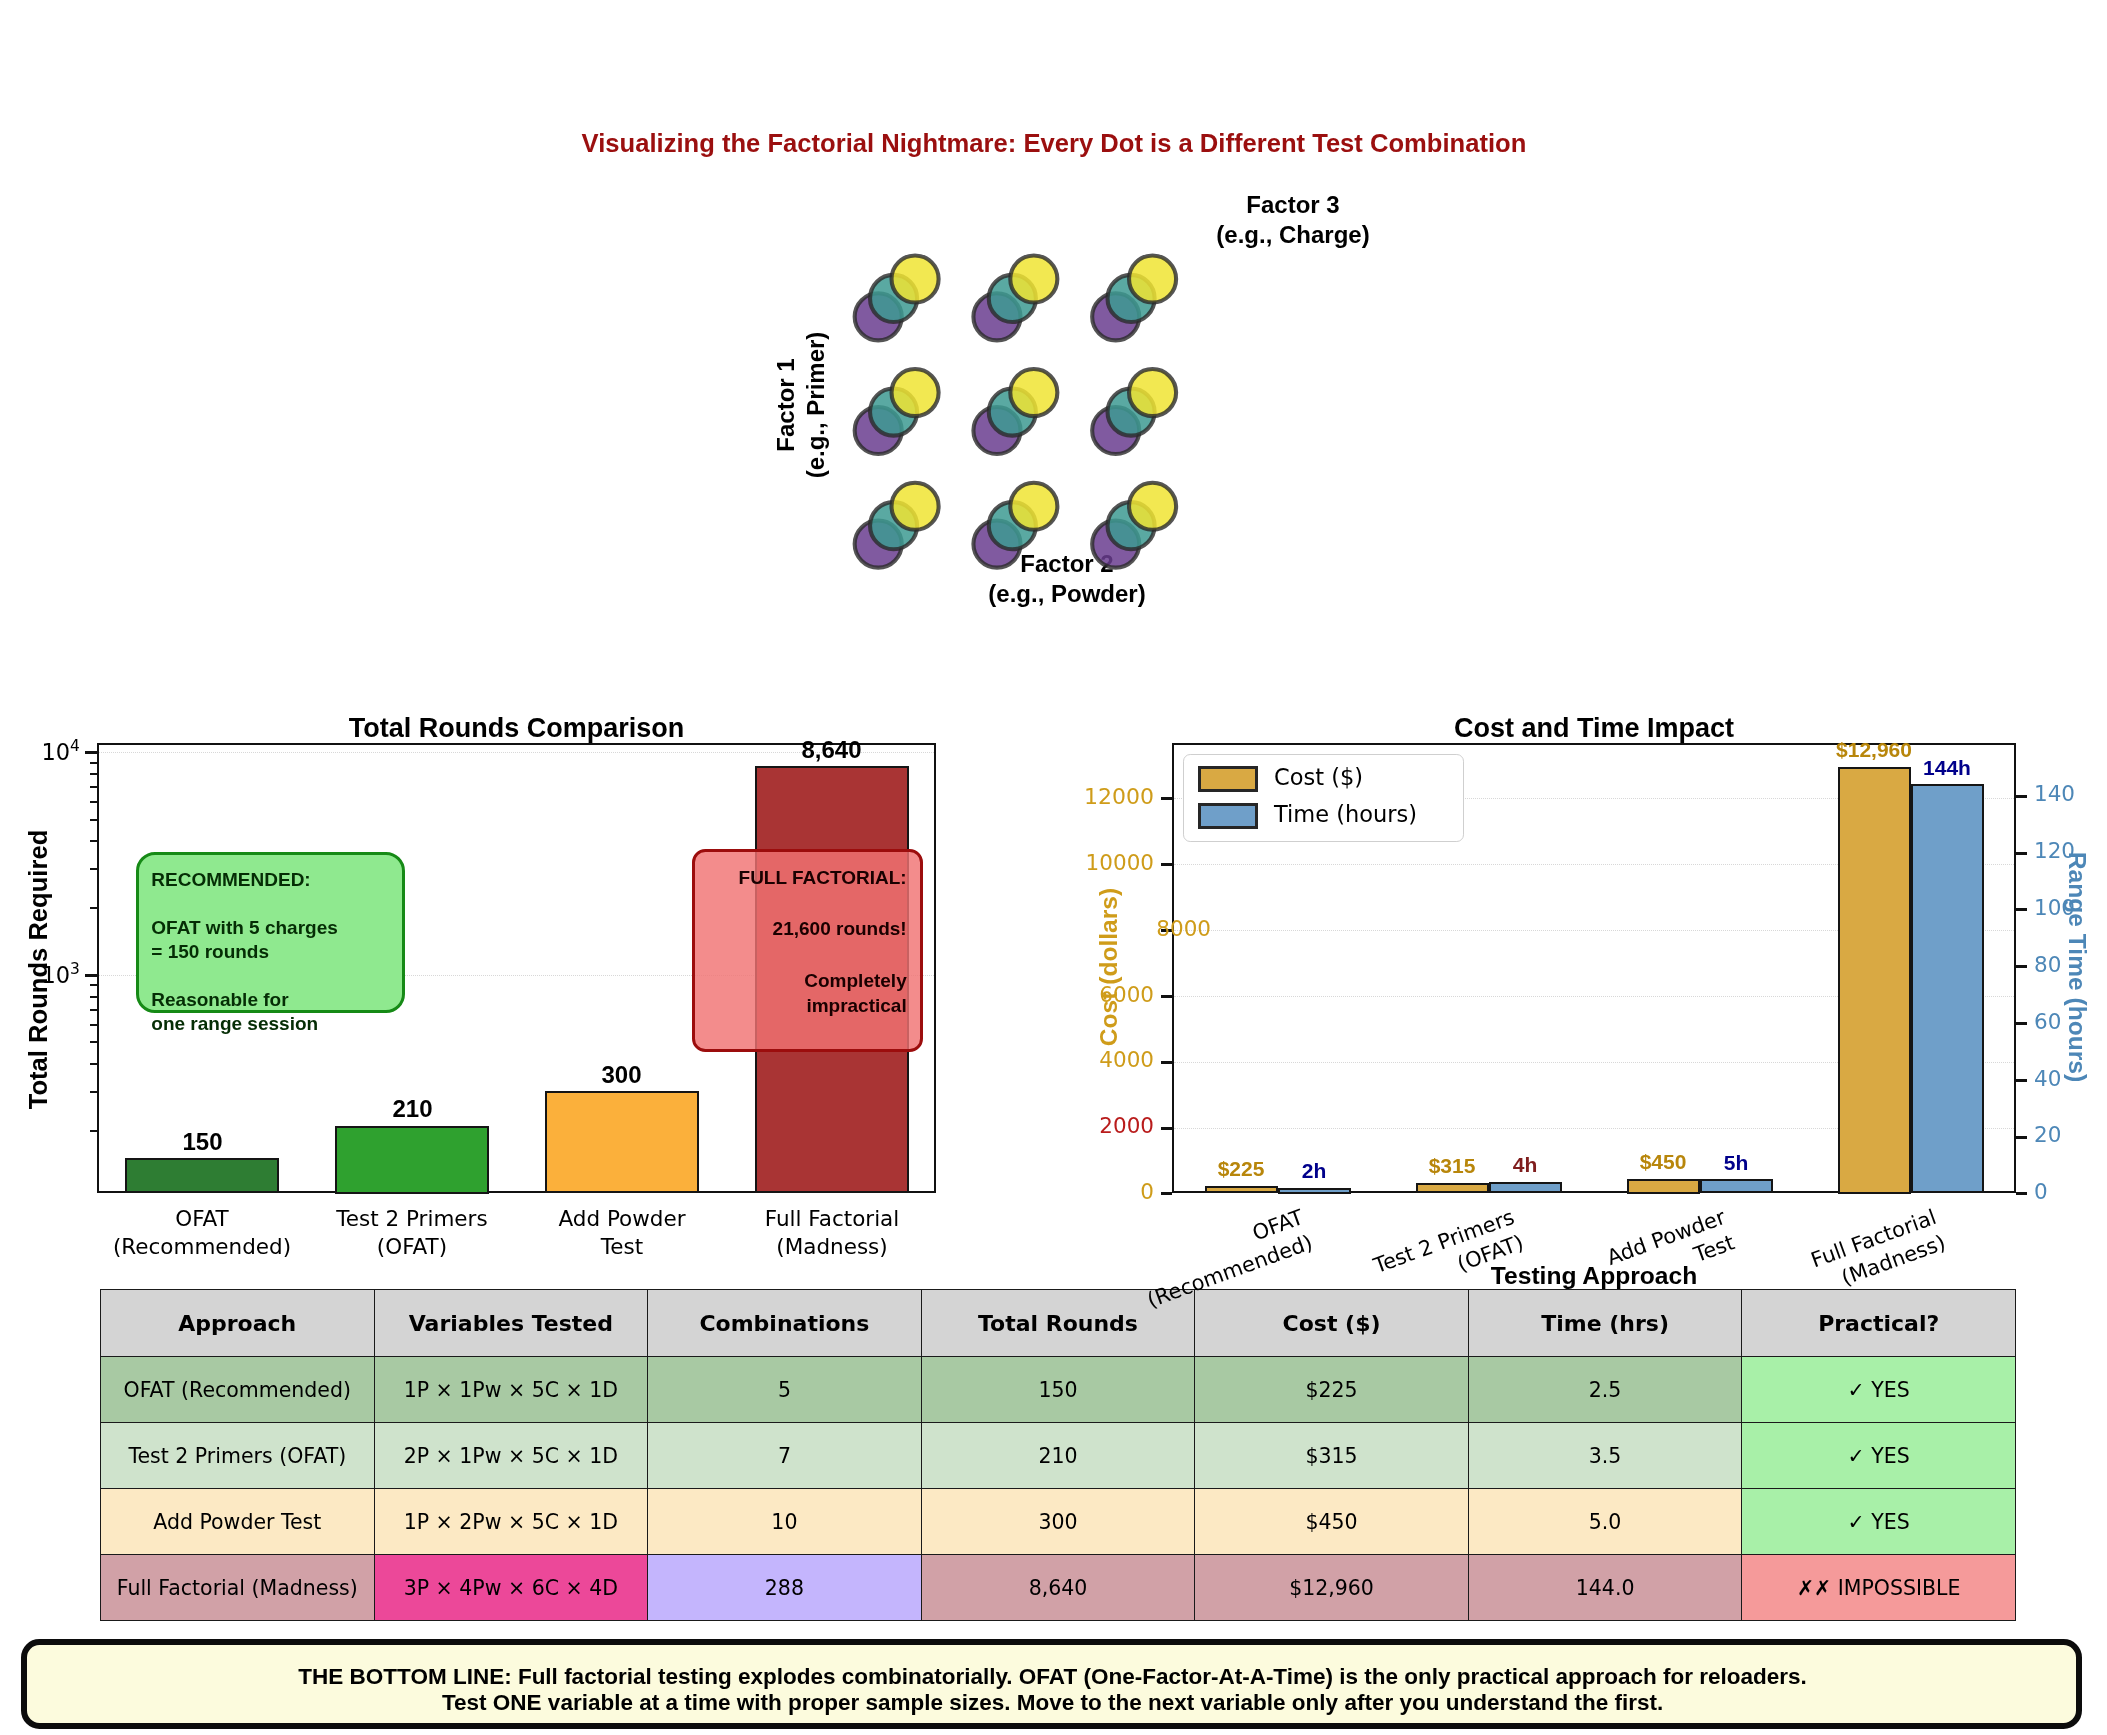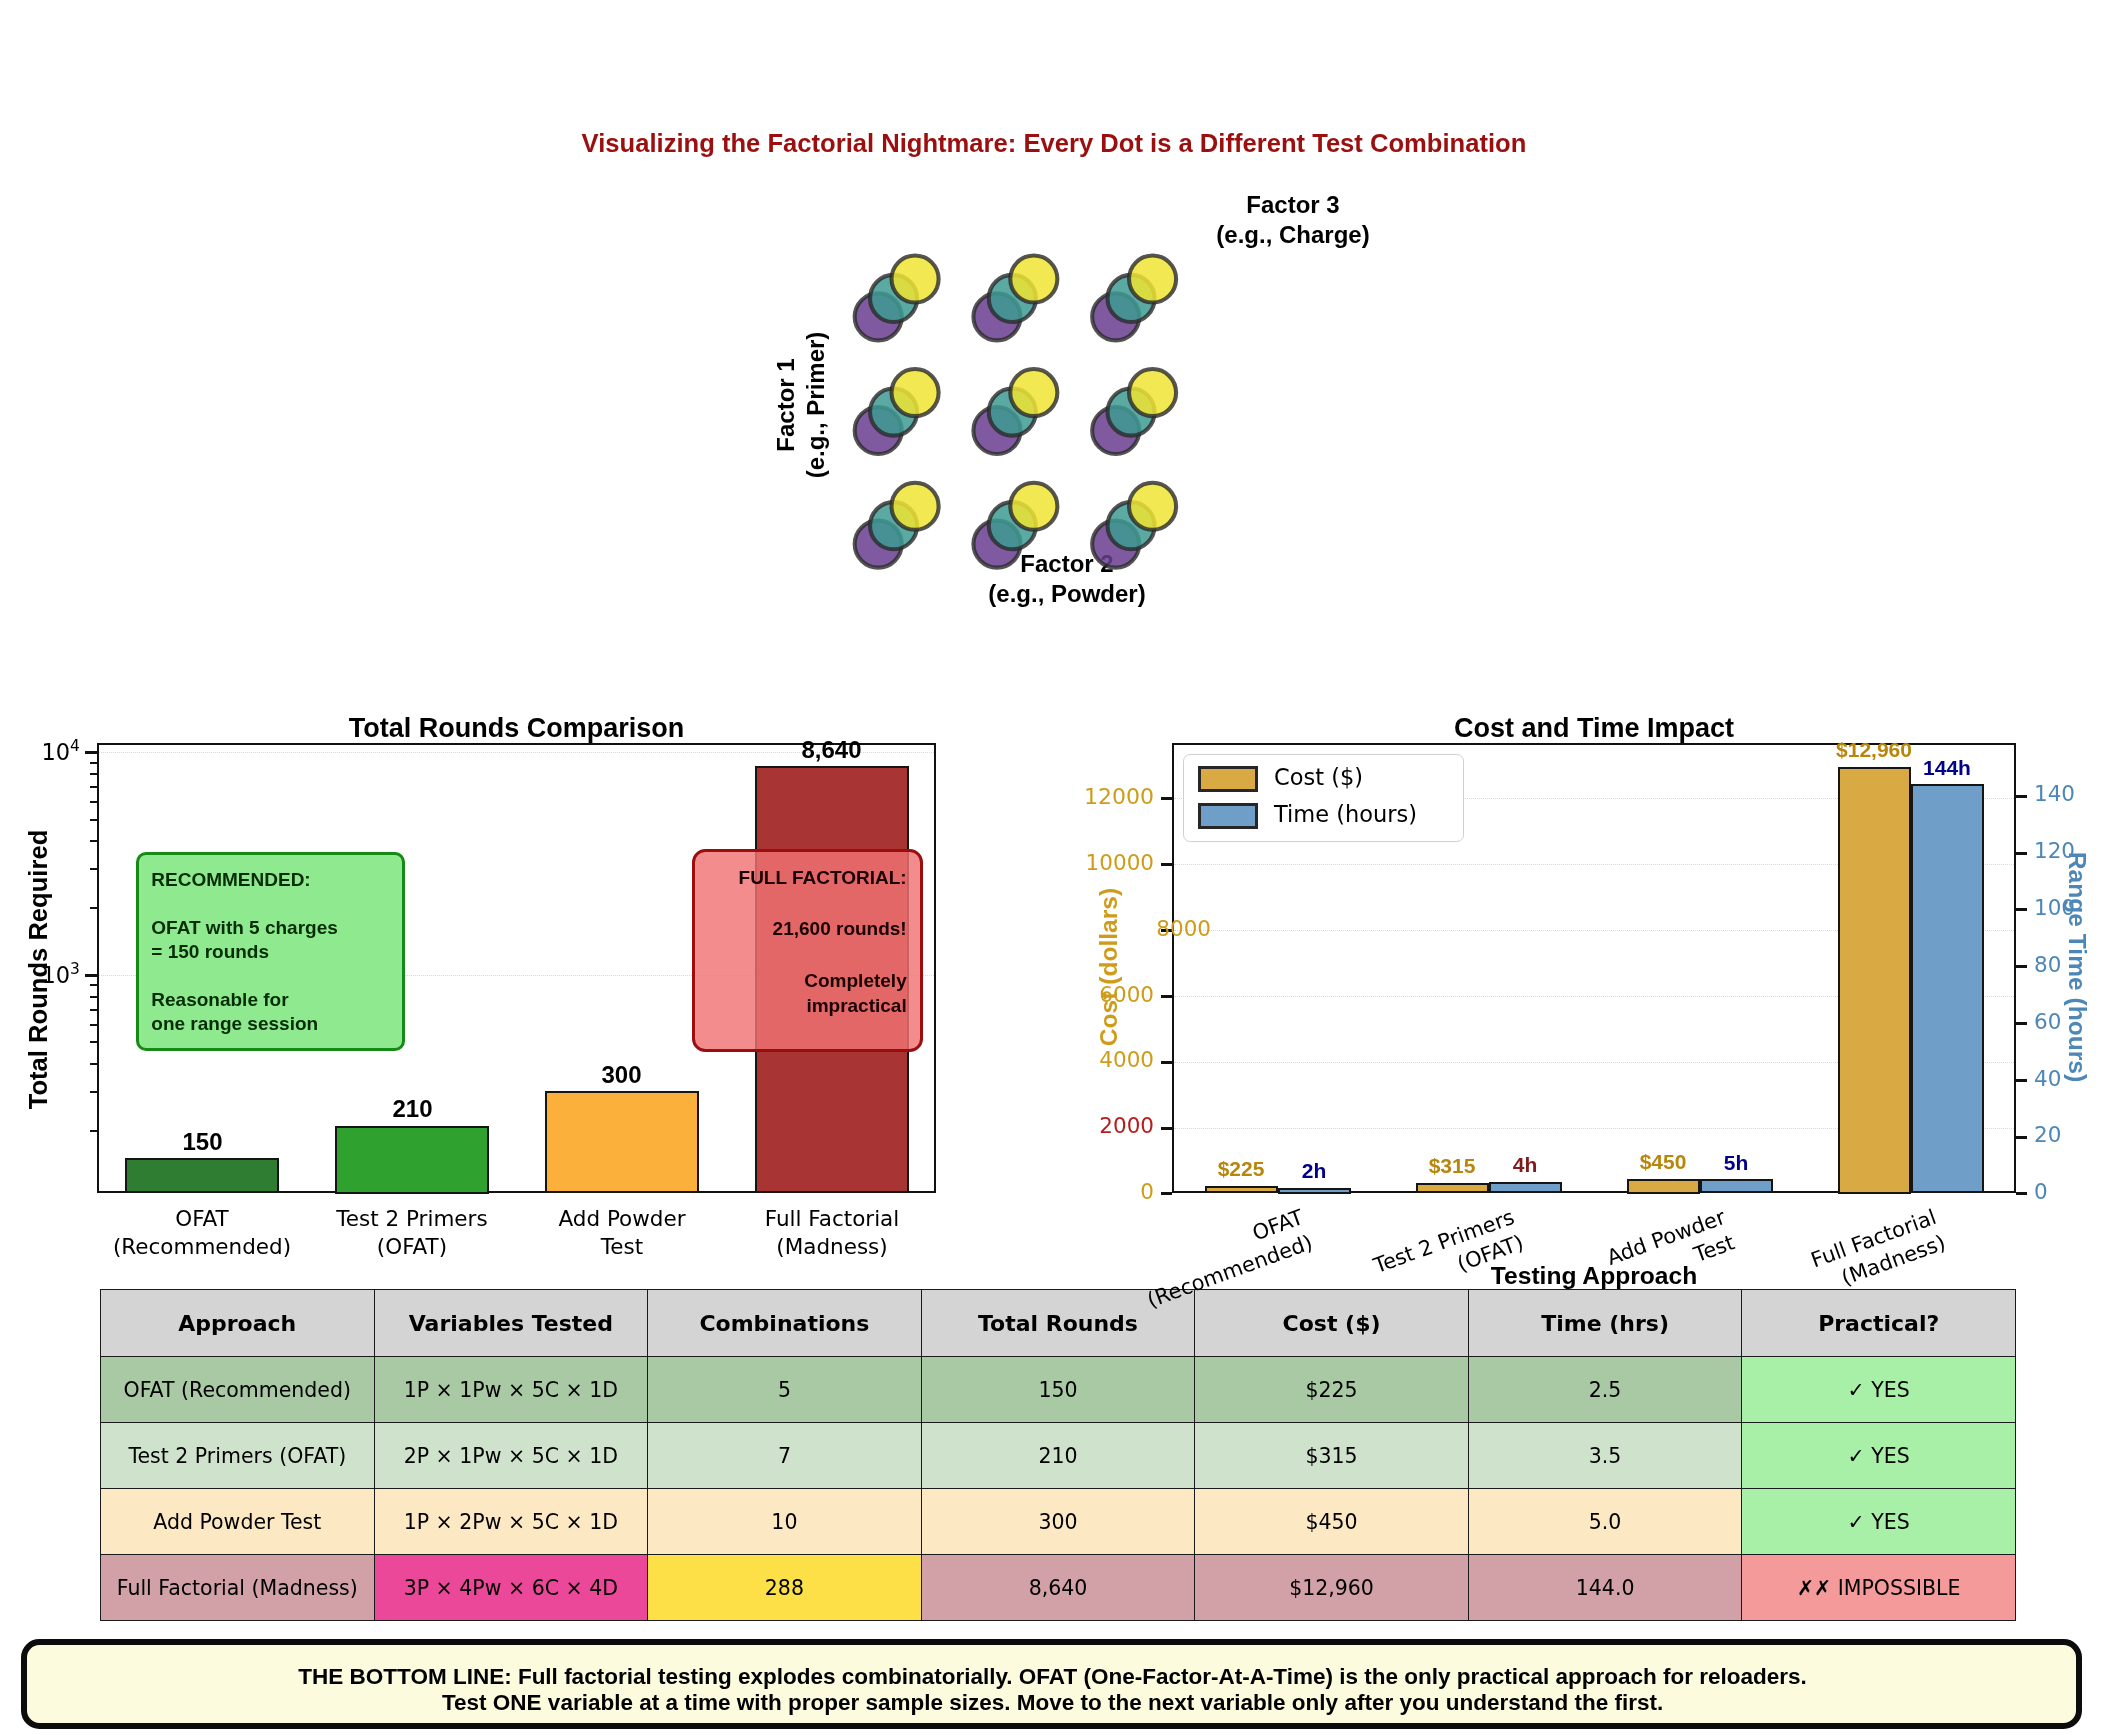--- a/index.html
+++ b/index.html
@@ -137,21 +137,21 @@
             <td style="background: rgb(252, 233, 196);">1P × 2Pw × 5C × 1D</td>
             <td style="background: rgb(252, 233, 196);">10</td>
             <td style="background: rgb(252, 233, 196);">300</td>
             <td style="background: rgb(252, 233, 196);">$450</td>
             <td style="background: rgb(252, 233, 196);">5.0</td>
             <td class="prac" style="background: rgb(168, 240, 168);">✓ YES</td>
           </tr>
           <tr>
             <td style="background: rgb(209, 161, 167);">Full Factorial (Madness)</td>
             <td style="background: #ec4899;">3P × 4Pw × 6C × 4D</td>
-            <td style="background: #fde047;">288</td>
+            <td style="background: #c4b5fd;">288</td>
             <td style="background: rgb(209, 161, 167);">8,640</td>
             <td style="background: rgb(209, 161, 167);">$12,960</td>
             <td style="background: rgb(209, 161, 167);">144.0</td>
             <td class="prac" style="background: rgb(245, 154, 154);">✗✗ IMPOSSIBLE</td>
           </tr>
         </tbody>
     </table>
   </div>
 
   <div id="bottom-line-box">
@@ -191,21 +191,21 @@
       <div class="abs center pre" style="left: 307px; top: 1205px; width: 210px; font-size: 21.5px; line-height: 28px;">Test 2 Primers
 (OFAT)</div>
       <div class="abs bar" style="left: 545px; top: 1091px; width: 154px; height: 102px; background: rgb(251, 176, 59); z-index: 2;"></div>
       <div class="abs disp center" style="left: 519px; top: 1061px; width: 205px; font-size: 24px; z-index: 3;">300</div>
       <div class="abs center pre" style="left: 517px; top: 1205px; width: 210px; font-size: 21.5px; line-height: 28px;">Add Powder
 Test</div>
       <div class="abs bar" style="left: 755px; top: 766px; width: 154px; height: 427px; background: rgb(169, 52, 52); z-index: 2;"></div>
       <div class="abs disp center" style="left: 729px; top: 736px; width: 205px; font-size: 24px; z-index: 3;">8,640</div>
       <div class="abs center pre" style="left: 727px; top: 1205px; width: 210px; font-size: 21.5px; line-height: 28px;">Full Factorial
 (Madness)</div>
-      <div class="abs annot disp pre" style="left: 136px; top: 852px; width: 269px; height: 199px; background: rgb(143, 233, 143); border: 3.6px solid rgb(22, 138, 22); border-radius: 10px; padding: 13.3px 12.3px; font-size: 19px; line-height: 24px; text-align: left; color: rgb(5, 45, 5);">RECOMMENDED:
+      <div class="abs annot disp pre" style="left: 136px; top: 852px; width: 269px; height: 161px; background: rgb(143, 233, 143); border: 3.6px solid rgb(22, 138, 22); border-radius: 19px; padding: 13.3px 12.3px; font-size: 19px; line-height: 24px; text-align: left; color: rgb(5, 45, 5);">RECOMMENDED:
 
 OFAT with 5 charges
 = 150 rounds
 
 Reasonable for
 one range session</div>
       <div class="abs annot disp pre" style="left: 692px; top: 849px; width: 231px; height: 203px; background: rgba(240, 115, 115, 0.82); border: 3.6px solid rgb(156, 13, 13); border-radius: 13.3px; padding: 13.3px; font-size: 19px; line-height: 25.6px; text-align: right; color: rgb(26, 0, 0);">FULL FACTORIAL:
 
 21,600 rounds!
 

